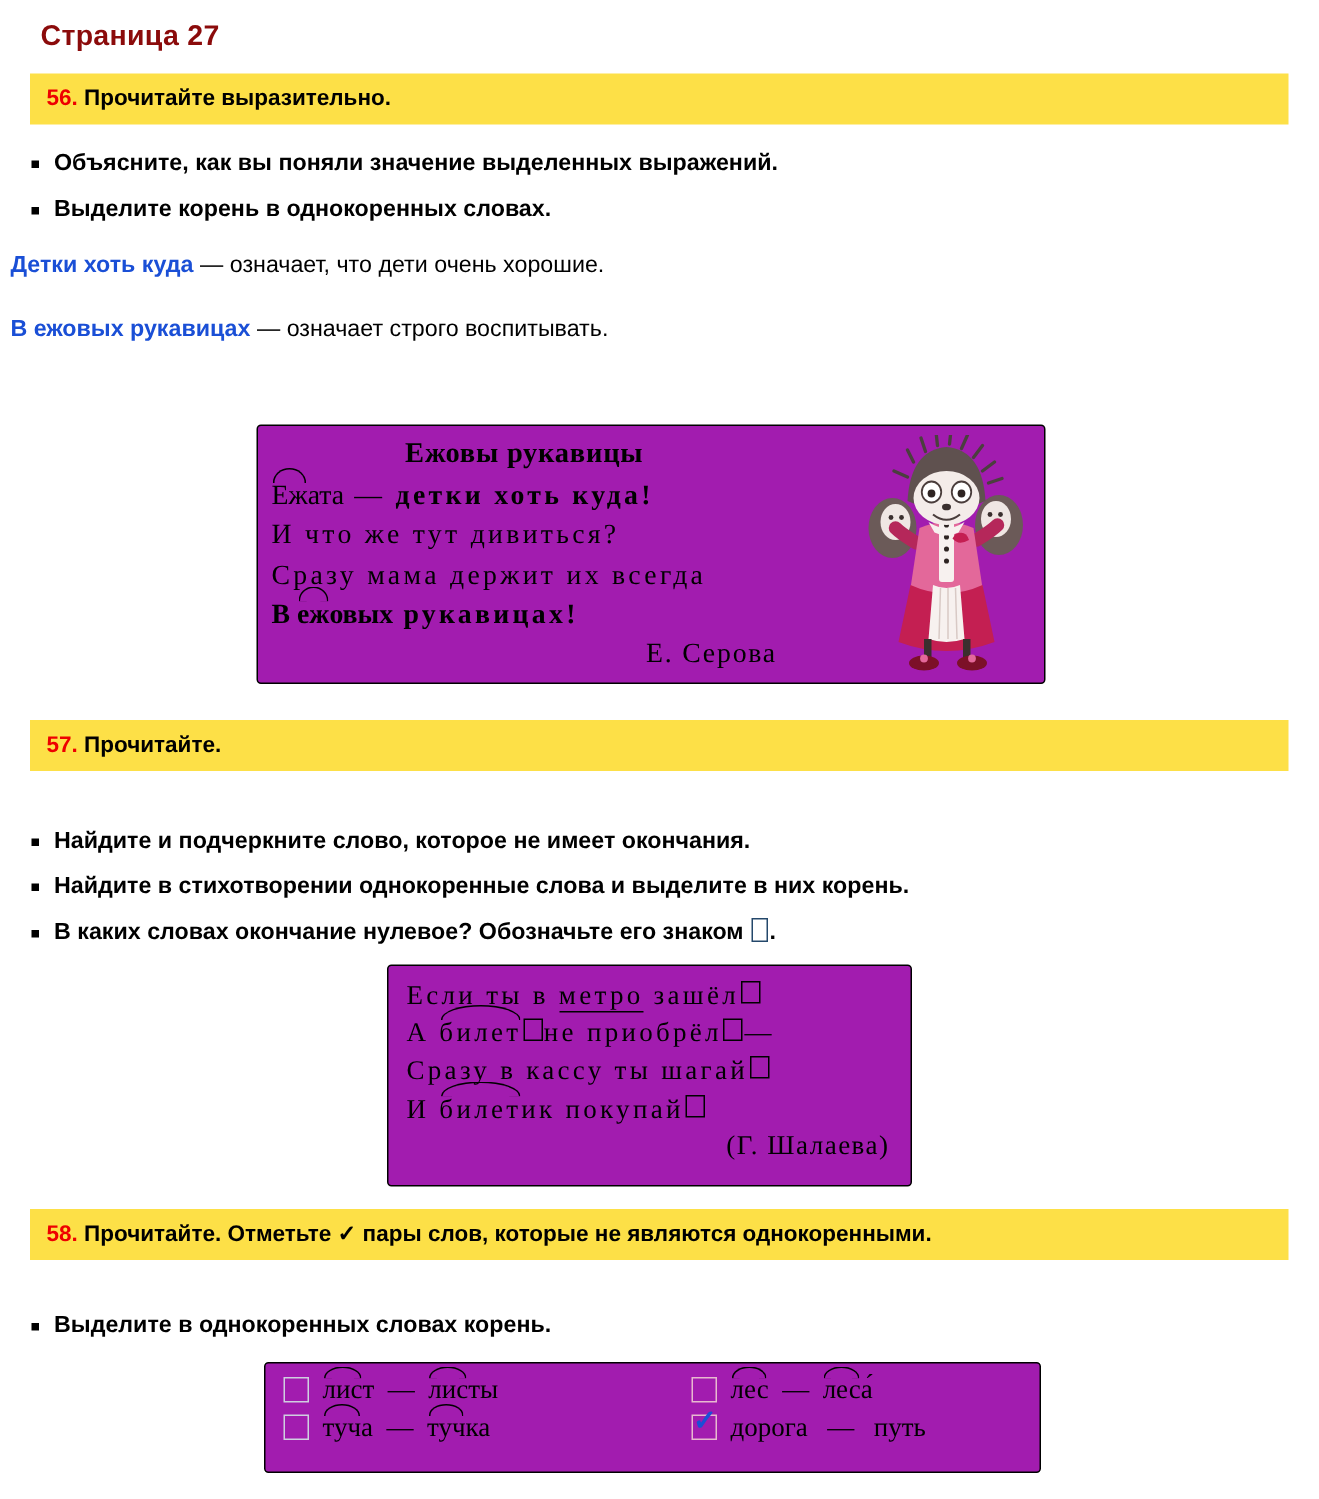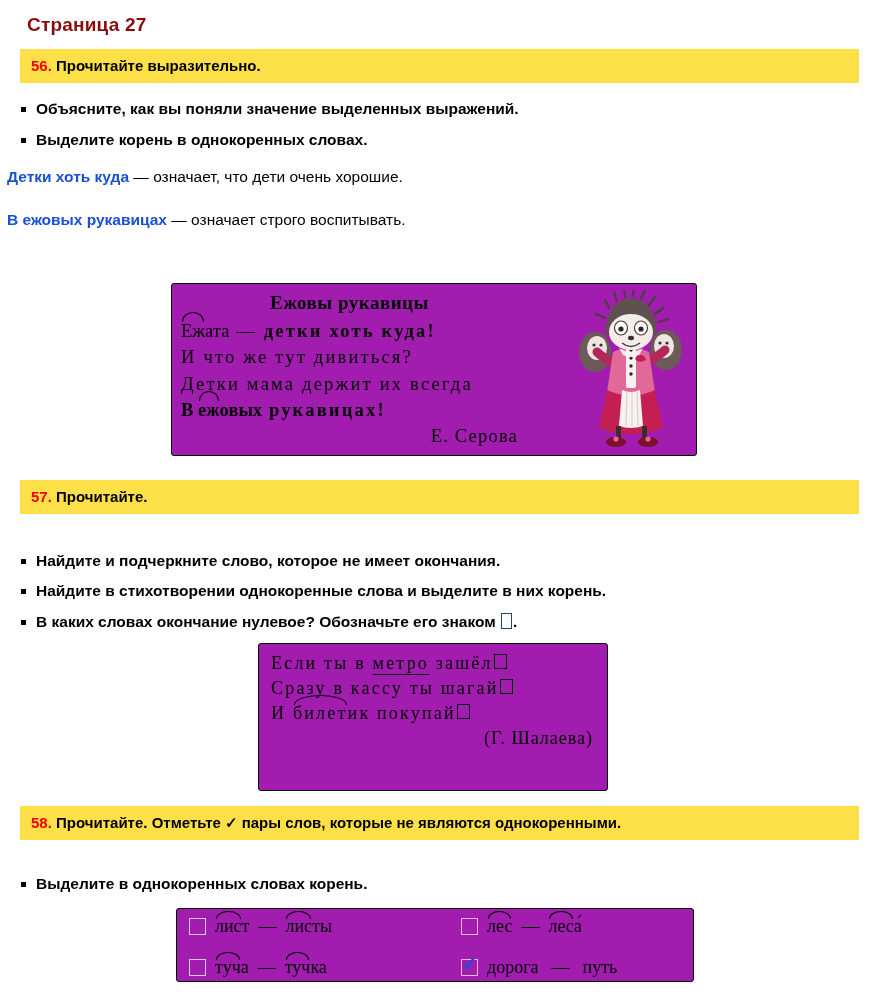--- a/index.html
+++ b/index.html
@@ -199,21 +199,21 @@
     left: 176px;
     top: 908px;
     width: 518px;
     height: 74px;
     box-sizing: border-box;
     padding: 7px 0 0 12px;
   }
   .pairs-grid {
     display: grid;
     grid-template-columns: 272px auto;
-    row-gap: 20px;
+    row-gap: 4px;
   }
   .pair {
     display: flex;
     align-items: center;
     font-size: 18px;
     font-family: "Liberation Serif", serif;
     white-space: nowrap;
   }
   .cbox {
     position: relative;
@@ -266,21 +266,21 @@
 
 <div class="frame poem-box1">
   <div class="poem1-text">
     <div class="poem1-title">Ежовы  рукавицы</div>
 
     <div class="poem1-line">
       <span class="root"><span>Еж</span></span><span>ата</span><span class="sp"> — </span><span class="b sp">детки  хоть  куда!</span>
     </div>
 
     <div class="poem1-line sp">И  что  же  тут  дивиться?</div>
-    <div class="poem1-line sp">Детки  мама  держит  их  всегда</div>
+    <div class="poem1-line sp">Сразу  мама  держит  их  всегда</div>
 
     <div class="poem1-line b">
       <span>В </span><span class="root"><span>еж</span></span><span>овых</span><span class="sp"> рукавицах!</span>
     </div>
 
     <div class="poem1-author">Е.  Серова</div>
   </div>
 
   <div class="hedge-wrap">
     <svg width="112" height="160" viewBox="0 0 112 160">
@@ -346,20 +346,23 @@
   <li><span>Найдите и подчеркните слово, которое не имеет окончания.</span></li>
   <li><span>Найдите в стихотворении однокоренные слова и выделите в них корень.</span></li>
   <li><span>В каких словах окончание нулевое? Обозначьте его знаком</span> <span class="tofu"></span><span>.</span></li>
 </ul>
 
 <div class="frame poem-box2">
   <div class="poem2-line sp">
     <span>Если  ты  в  </span><span class="uline">метро</span><span>  зашёл</span><span class="zero"></span>
   </div>
 
+  <div class="poem2-line sp">
+    <span>А  </span><span class="root"><span>билет</span></span><span class="zero"></span><span>не  приобрёл</span><span class="zero"></span><span>—</span>
+  </div>
 
   <div class="poem2-line sp">
     <span>Сразу  в  кассу  ты  шагай</span><span class="zero"></span>
   </div>
 
   <div class="poem2-line sp">
     <span>И  </span><span class="root"><span>билет</span></span><span>ик  покупай</span><span class="zero"></span>
   </div>
 
   <div class="poem2-author">(Г.  Шалаева)</div>

